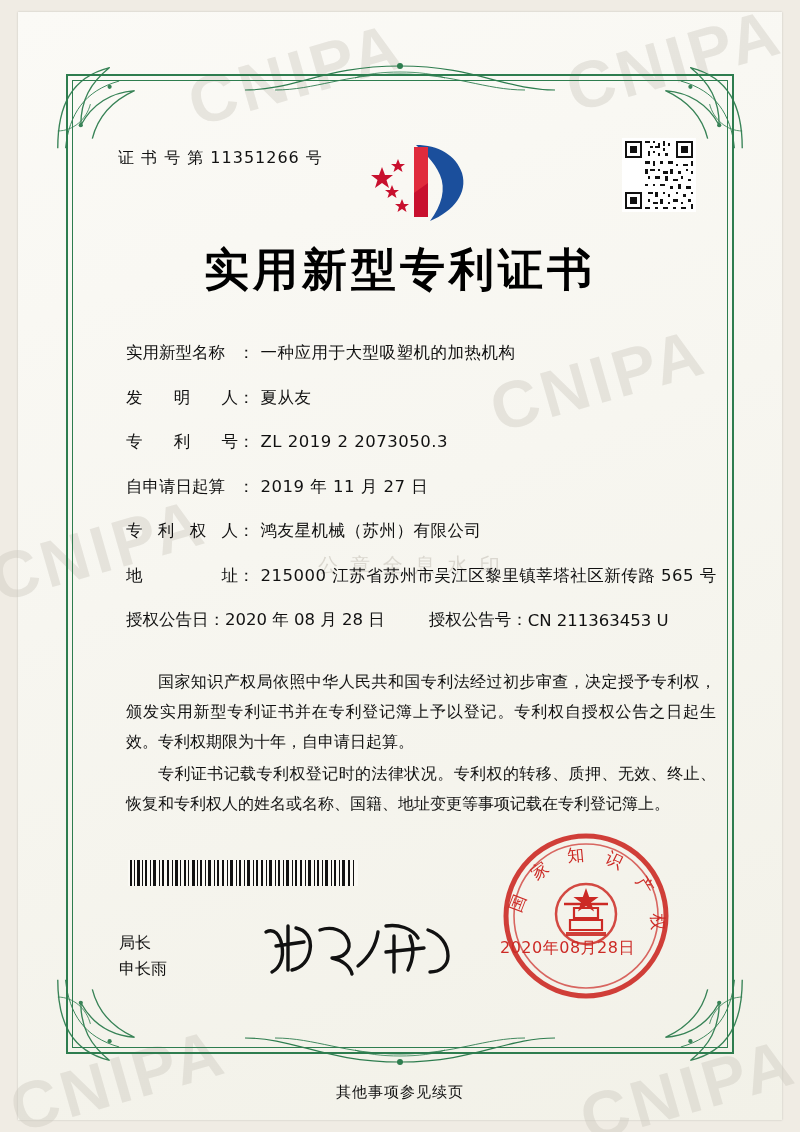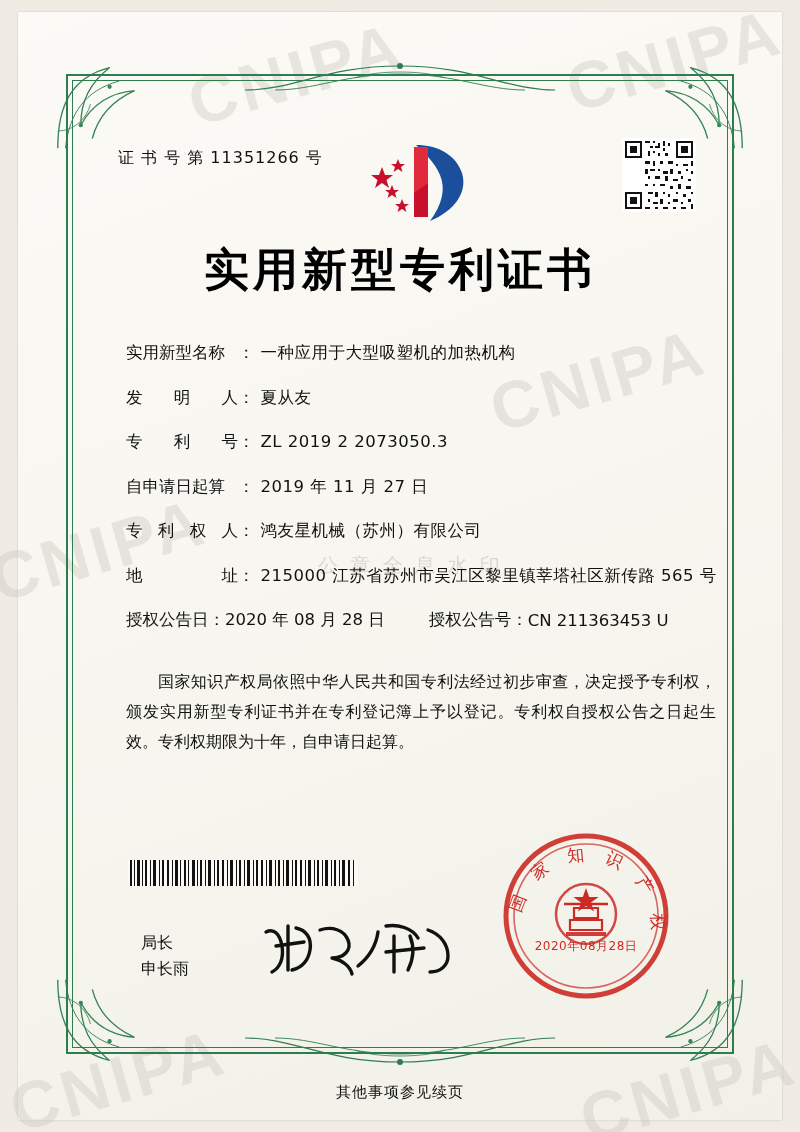--- a/index.html
+++ b/index.html
@@ -189,21 +189,21 @@
     position: absolute;
     left: 110px;
     top: 848px;
     width: 230px;
     height: 26px;
   }
 
   
   .sig-label {
     position: absolute;
-    left: 123px;
+    left: 101px;
     top: 918px;
     font-size: 16px;
     line-height: 26px;
     color: #111;
   }
   .sig-script {
     position: absolute;
     left: 240px;
     top: 900px;
     width: 200px;
@@ -215,22 +215,21 @@
     position: absolute;
     right: 110px;
     bottom: 118px;
     width: 172px;
     height: 172px;
   }
   .seal .seal-date {
     position: absolute;
     left: 0; right: 0;
     top: 108px;
-    text-align: center;
-    font-size: 12px;
+    font-size: 16px;
     color: #cc2a25;
     letter-spacing: .5px;
   }
 
   
   .page-no {
     position: absolute;
     left: 0; right: 0;
     bottom: 82px;
     text-align: center;
@@ -479,20 +478,21 @@
       <span>2020 年 08 月 28 日</span>
       <span class="g2-label">授权公告号</span>
       <span>：</span>
       <span>CN 211363453 U</span>
     </div>
 
   </div>
 
   <div class="paras">
     <p>国家知识产权局依照中华人民共和国专利法经过初步审查，决定授予专利权，颁发实用新型专利证书并在专利登记簿上予以登记。专利权自授权公告之日起生效。专利权期限为十年，自申请日起算。</p>
+    <p>专利证书记载专利权登记时的法律状况。专利权的转移、质押、无效、终止、恢复和专利权人的姓名或名称、国籍、地址变更等事项记载在专利登记簿上。</p>
   </div>
 
   <div class="barcode">
     <svg viewBox="0 0 230 26" preserveAspectRatio="none" shape-rendering="crispEdges">
       <rect width="230" height="26" fill="#faf9f4"></rect>
       <g fill="#111">
         <rect x="2" y="0" width="2" height="26"></rect>
           <rect x="6" y="0" width="1" height="26"></rect>
         <rect x="9" y="0" width="3" height="26"></rect>
           <rect x="14" y="0" width="1" height="26"></rect>

